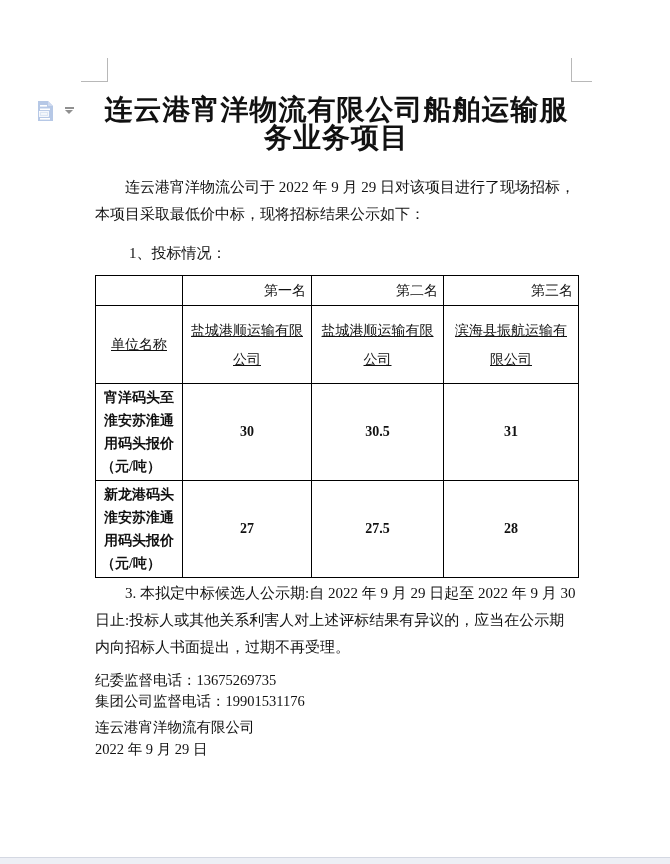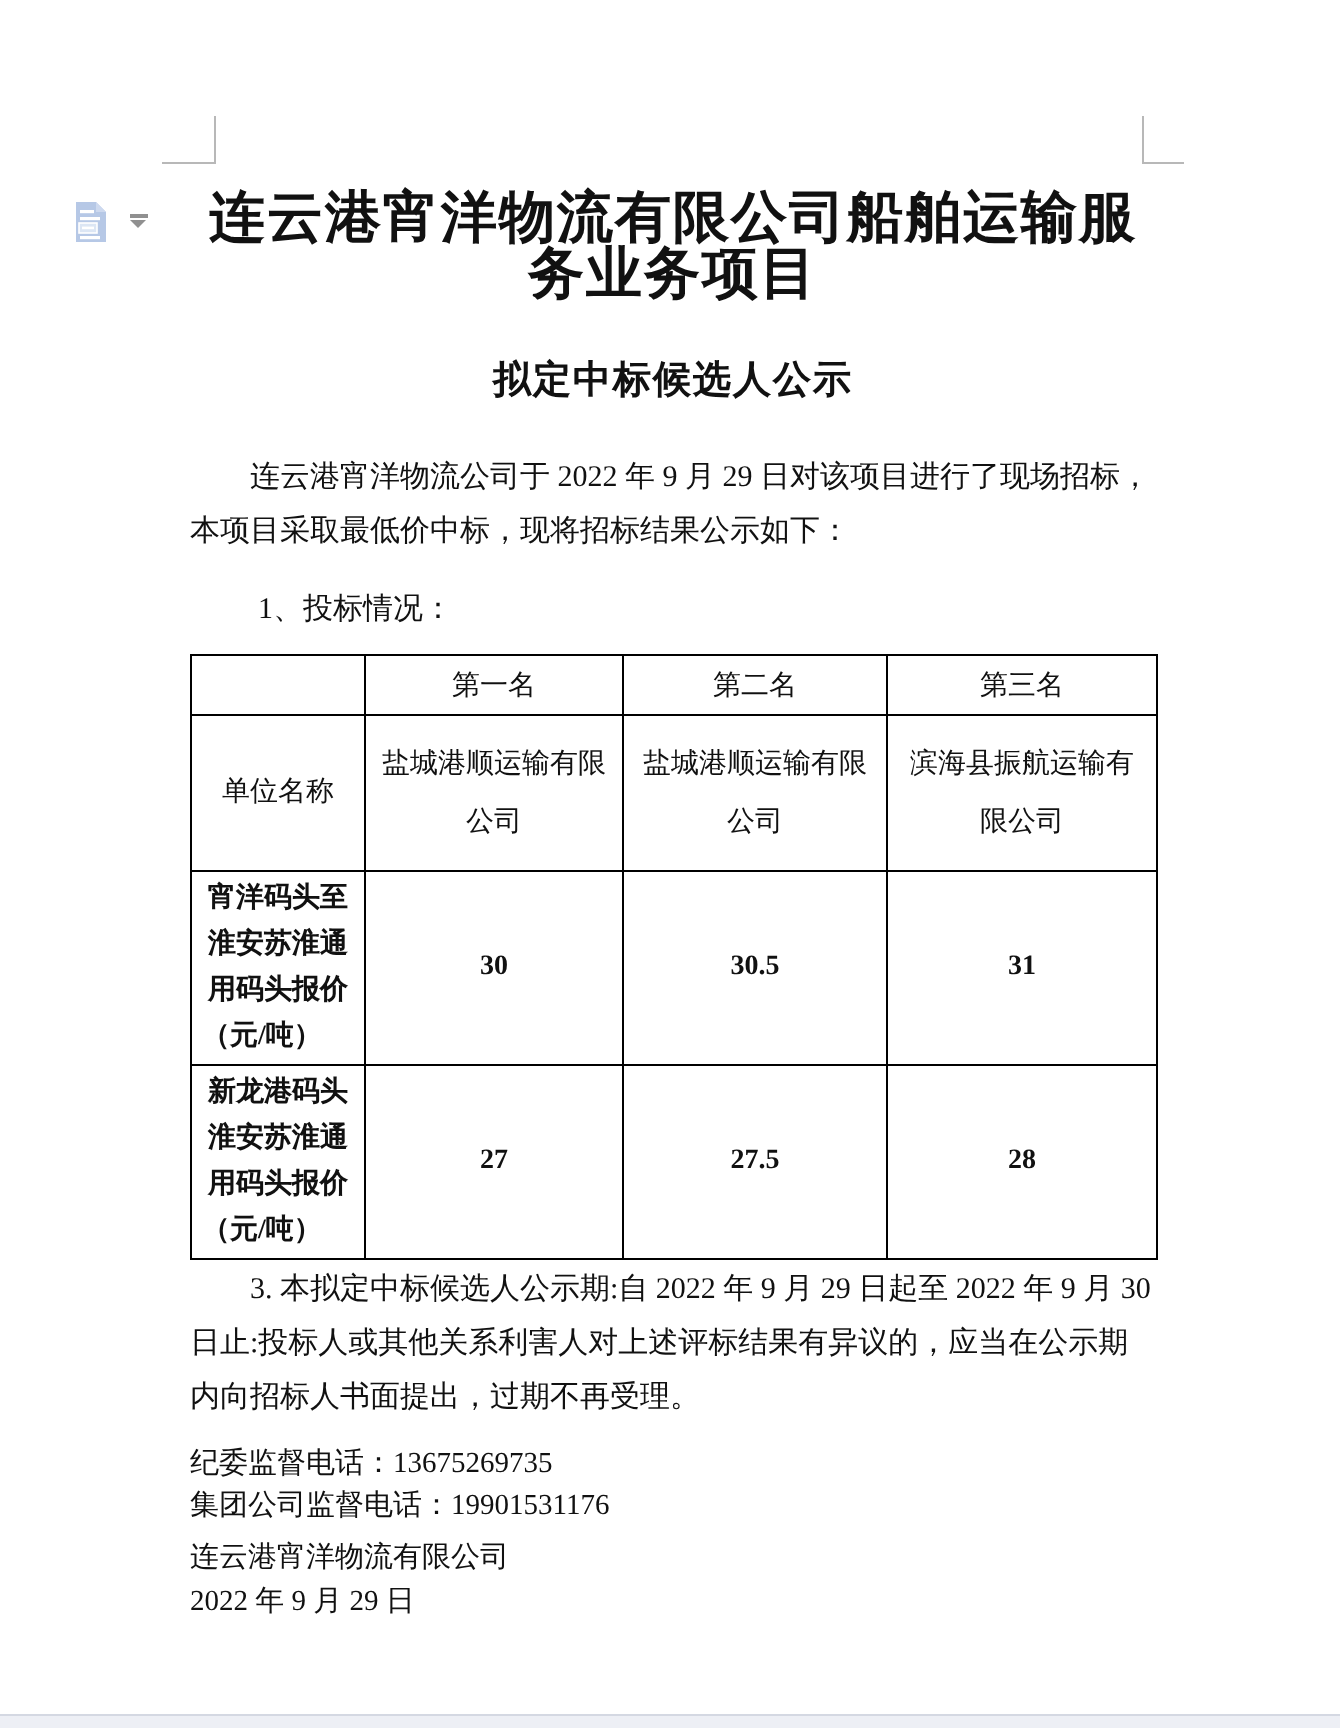--- a/index.html
+++ b/index.html
@@ -28,22 +28,22 @@
   .content { position:absolute; left:95px; top:96px; width:483px; font-size:15px; }
   h1.title { font-size:28px; font-weight:bold; text-align:center; line-height:28px; letter-spacing:1px; }
   h2.subtitle { font-size:19px; font-weight:bold; text-align:center; line-height:26px;
                 margin-top:26px; letter-spacing:1px; }
   p.intro { margin-top:22px; line-height:27px; text-indent:2em; }
   p.sec1 { margin-top:13px; padding-left:34px; line-height:24px; }
 
   table.bid { border-collapse:collapse; margin-top:10px; width:483px; table-layout:fixed; }
   table.bid td { border:1px solid #000; text-align:center; vertical-align:middle;
                  font-size:14px; padding:2px 5px; }
-  tr.hdr td { height:30px; }
-  tr.names td { height:78px; line-height:29px; }
+  tr.hdr td { height:30px;text-align:right; }
+  tr.names td { height:78px; line-height:29px;text-decoration:underline; }
   tr.price td { height:94px;font-weight:bold; }
   td.rowlabel { font-size:13.5px; text-align:justify; text-align-last:left;
                 line-height:23px; padding:4px 7px; }
   td.unitlabel { font-size:14px; text-align:center; }
 
   p.sec2 { margin-top:7px; padding-left:34px; line-height:24px; }
   p.sec3 { margin-top:2px; line-height:27px; text-indent:2em; }
   p.phone { font-size:14.5px; line-height:21px; }
   p.phone1 { margin-top:9px; }
   .sig { margin-top:4px; text-align:left; line-height:22px; font-size:14.5px; }
@@ -71,21 +71,20 @@
     </svg>
     <span class="dd">
       <span class="dd-bar"></span>
       <span class="dd-tri"></span>
     </span>
   </button>
 
   <div class="content">
 
     <h1 class="title">连云港宵洋物流有限公司船舶运输服务业务项目</h1>
-    <h2 class="subtitle">拟定中标候选人公示</h2>
 
     <p class="intro">连云港宵洋物流公司于 2022 年 9 月 29 日对该项目进行了现场招标，本项目采取最低价中标，现将招标结果公示如下：</p>
     <p class="sec1">1、投标情况：</p>
 
     <table class="bid">
       <colgroup>
         <col style="width:87px">
           <col style="width:129px">
           <col style="width:132px">
           <col style="width:135px">

